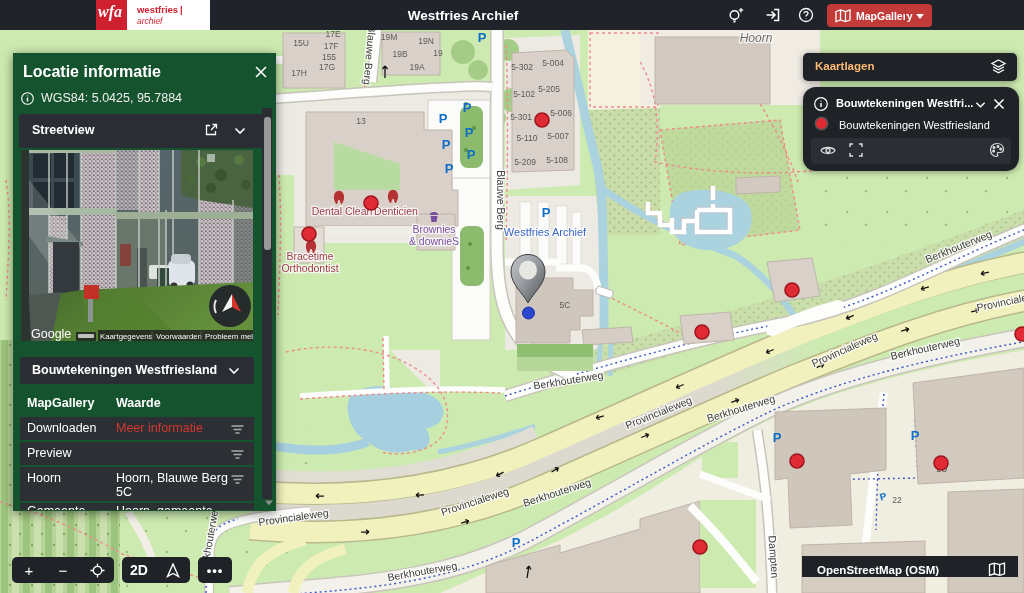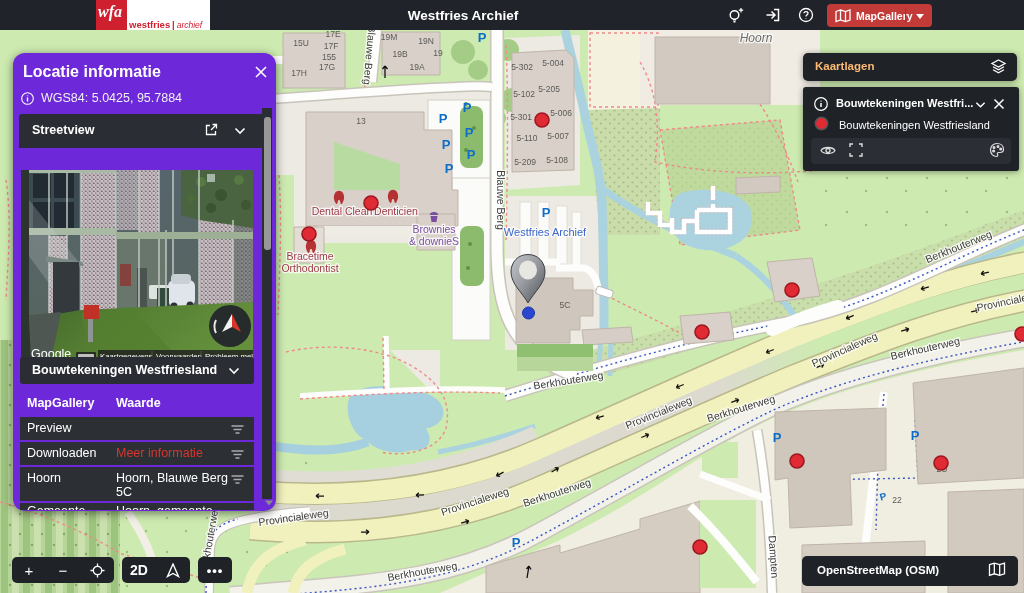--- a/index.html
+++ b/index.html
@@ -1,49 +1,49 @@
 <!DOCTYPE html>
 <html><head><meta charset="utf-8">
 <style>
 * { margin:0; padding:0; box-sizing:border-box; }
 html,body { width:1024px; height:593px; overflow:hidden; background:#cdebb0; font-family:"Liberation Sans",sans-serif; }
 .app { position:relative; width:1024px; height:593px; overflow:hidden; }
 .topbar { position:absolute; left:0; top:0; width:1024px; height:30px; background:#20232a; z-index:50; }
-.logo { position:absolute; left:96px; top:0; width:114px; height:30px; background:#fff; display:flex; align-items:flex-end; }
+.logo { position:absolute; left:96px; top:0; width:114px; height:30px; background:#fff; display:flex; align-items:center; }
 .logo .sq { width:31px; height:30px; background:#cf2030; position:relative; }
 .logo .sq span { position:absolute; left:2px; top:3px; color:#fff; font-style:italic; font-weight:bold; font-size:16px; font-family:"Liberation Serif",serif; }
-.logo .txt { color:#cf2030; font-size:9.5px; font-weight:bold; margin-left:2px; }
+.logo .txt { color:#cf2030; font-size:9.5px; font-weight:bold; margin-left:10px; }
 .logo .txt i { font-weight:normal; font-size:8.5px; }
 .title { position:absolute; left:0; right:98px; top:8px; text-align:center; color:#fff; font-size:13.5px; font-weight:bold; }
 .mapgal { position:absolute; right:92px; top:4px; width:105px; height:23px; background:#c23b39; border-radius:4px; color:#fff; display:flex; align-items:center; }
 .mapgal .lbl { font-size:10.5px; font-weight:bold; margin-left:5px; }
 .mapgal .caret { position:absolute; right:8px; top:10px; width:0; height:0; border-left:4px solid transparent; border-right:4px solid transparent; border-top:5px solid #fff; }
 .mapgal .div { position:absolute; right:26px; top:4px; bottom:4px; width:1px; background:#a83231; }
 
-.lpanel { position:absolute; left:13px; top:53px; width:263px; height:458px; background:#6d28d9; border-radius:12px; box-shadow:0 2px 10px rgba(0,0,0,0.5); z-index:40; color:#fff; }
+.lpanel { position:absolute; left:13px; top:53px; width:263px; height:458px; background:#14532d; border-radius:0; box-shadow:0 2px 10px rgba(0,0,0,0.5); z-index:40; color:#fff; }
 .lp-title { position:absolute; left:10px; top:10px; font-size:16px; font-weight:bold; }
 .lp-x { position:absolute; left:242px; top:13px; }
 .lp-wgs { position:absolute; left:28px; top:38px; font-size:12.5px; color:#f0f0f0; }
 .lp-info { position:absolute; left:8px; top:39px; }
 .sv-head { position:absolute; left:6px; top:61px; width:247px; height:34px; background:#2a2d33; border-radius:3px 3px 0 0; }
 .sv-head .t { position:absolute; left:13px; top:9px; font-size:12.5px; font-weight:bold; }
-.photo { position:absolute; left:8px; top:97px; width:268px; height:191px;margin-top:20px; }
+.photo { position:absolute; left:8px; top:97px; width:268px; height:191px; }
 .bw-head { position:absolute; left:7px; top:304px; width:234px; height:27px; background:#2a2d33; border-radius:3px; }
 .bw-head .t { position:absolute; left:12px; top:6px; font-size:12.5px; font-weight:bold; }
 .attr { position:absolute; left:7px; top:340px; width:234px; font-size:12.5px; }
 .attr .hrow { height:24px; font-weight:bold; position:relative; }
 .attr .row { background:#2c2f34; margin-bottom:2px; position:relative; padding:4px 7px; min-height:23px; }
 .attr .wcol { position:absolute; left:96px; top:4px; }
 .scroll { position:absolute; left:249px; top:55px; width:10px; height:391px; background:#2a2d31; }
 .thumb { position:absolute; left:250.5px; top:64px; width:7px; height:133px; background:#989898; border-radius:3px; }
 .darr { position:absolute; left:251px; top:446px; }
 
 .rpanel1 { position:absolute; left:803px; top:53px; width:214px; height:28px; background:#1f2227; border-radius:5px; box-shadow:0 1px 6px rgba(0,0,0,0.4); z-index:40; color:#fdba74; }
-.rpanel2 { position:absolute; left:803px; top:87px; width:216px; height:84px; background:#1f2227; border-radius:3px; box-shadow:0 1px 6px rgba(0,0,0,0.4); z-index:40; color:#fff; }
-.osmbar { position:absolute; left:802px; top:556px; width:216px; height:30px; background:#1f2227; border-radius:5px; z-index:40; color:#fff; }
+.rpanel2 { position:absolute; left:803px; top:87px; width:216px; height:84px; background:#1f2227; border-radius:13px; box-shadow:0 1px 6px rgba(0,0,0,0.4); z-index:40; color:#fff; }
+.osmbar { position:absolute; left:802px; top:556px; width:216px; height:21px; background:#1f2227; border-radius:0; z-index:40; color:#fff; }
 .controls { position:absolute; left:12px; top:557px; z-index:40; display:flex; gap:8px; }
 .cgroup { background:#1f2227; border-radius:5px; height:26px; display:flex; align-items:center; color:#fff; }
 .cbtn { width:34px; text-align:center; font-size:13px; }
 </style></head>
 <body>
 <div class="app">
 <svg width="1024" height="563" viewBox="0 30 1024 563" xmlns="http://www.w3.org/2000/svg" style="position:absolute;left:0;top:30px">
 <defs>
 <linearGradient id="medgrad" x1="500" y1="0" x2="900" y2="0" gradientUnits="userSpaceOnUse">
  <stop offset="0" stop-color="#dcdacf"></stop>
@@ -564,25 +564,25 @@
         <div class="t">Bouwtekeningen Westfriesland</div>
     <svg style="position:absolute;left:208px;top:10px" width="12" height="8" viewBox="0 0 12 8" fill="none" stroke="#fff" stroke-width="1.6">
           <path d="M1.5,1.5 L6,6 L10.5,1.5"></path>
         </svg>
   </div>
   <div class="attr">
     <div class="hrow">
           <span style="position:absolute;left:7px;top:3px">MapGallery</span>
           <span style="position:absolute;left:96px;top:3px">Waarde</span>
         </div>
-    <div class="row"><span>Preview</span>
+    <div class="row"><span>Downloaden</span><span class="wcol" style="color:#d4372f">Meer informatie</span>
       <svg style="position:absolute;right:10px;top:8px" width="13" height="10" viewBox="0 0 13 10" stroke="#aaa" stroke-width="1.4">
             <path d="M0.5,1 L12.5,1 M2.5,4.5 L10.5,4.5 M4.5,8 L8.5,8"></path>
           </svg></div>
-    <div class="row"><span>Downloaden</span><span class="wcol" style="color:#d4372f">Meer informatie</span>
+    <div class="row"><span>Preview</span>
       <svg style="position:absolute;right:10px;top:8px" width="13" height="10" viewBox="0 0 13 10" stroke="#aaa" stroke-width="1.4">
             <path d="M0.5,1 L12.5,1 M2.5,4.5 L10.5,4.5 M4.5,8 L8.5,8"></path>
           </svg></div>
     <div class="row" style="height:34px"><span>Hoorn</span><span class="wcol">Hoorn, Blauwe Berg<br>5C</span>
       <svg style="position:absolute;right:10px;top:8px" width="13" height="10" viewBox="0 0 13 10" stroke="#aaa" stroke-width="1.4">
             <path d="M0.5,1 L12.5,1 M2.5,4.5 L10.5,4.5 M4.5,8 L8.5,8"></path>
           </svg></div>
     <div class="row" style="height:7px;min-height:7px;overflow:hidden;margin-bottom:0;padding:1px 7px"><span>Gemeente</span><span class="wcol" style="top:1px">Hoorn, gemeente</span></div>
   </div>
   <div class="scroll"></div>

